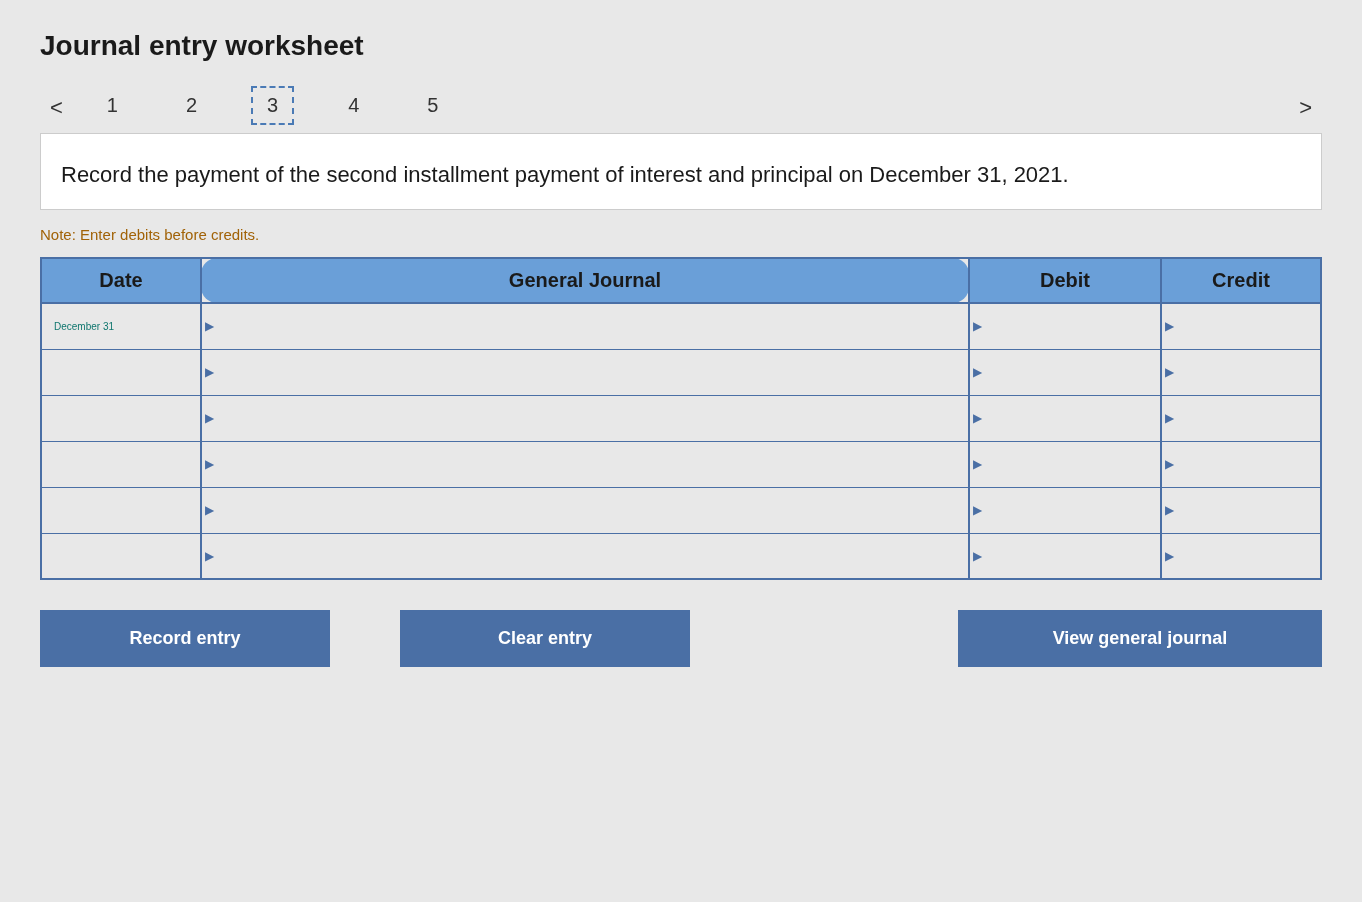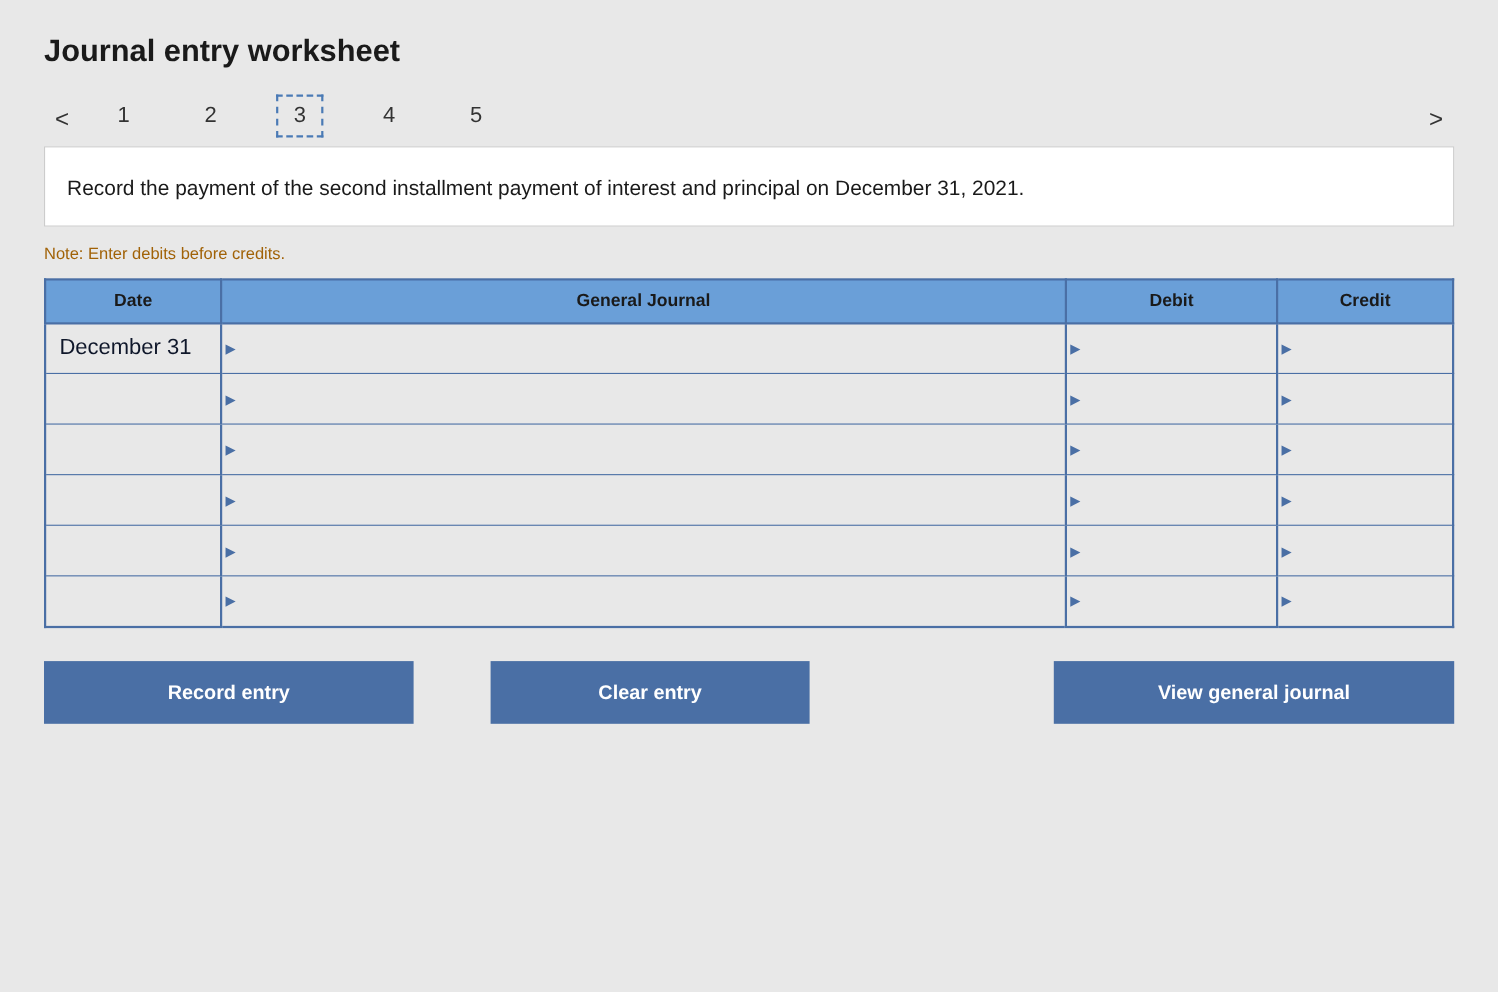--- a/index.html
+++ b/index.html
@@ -47,21 +47,21 @@
       background: transparent;
       color: #333;
     }
 
     .instruction-box {
       background: #ffffff;
       border: 1px solid #ccc;
       padding: 24px 20px 18px 20px;
       margin-top: 0;
       margin-bottom: 16px;
-      font-size: 19px;
+      font-size: 22px;
       line-height: 1.5;
       color: #1a1a1a;
     }
 
     .note-text {
       color: #a16207;
       font-size: 15px;
       margin-bottom: 14px;
     }
 
@@ -69,53 +69,54 @@
       width: 100%;
       border-collapse: collapse;
       border: 2px solid #4a6fa5;
       margin-bottom: 30px;
     }
 
     .journal-table thead tr th {
       background-color: #6a9fd8;
       color: #1a1a1a;
       font-weight: bold;
-      font-size: 16px;
+      font-size: 20px;
       padding: 10px 12px;
       border: 2px solid #4a6fa5;
       text-align: center;
     }
 
     .journal-table thead tr th.date-col {
       width: 160px;
     }
 
     .journal-table thead tr th.gj-col {
       width: auto;
+      border-radius: 16px;
     }
 
     .journal-table thead tr th.debit-col {
       width: 192px;
     }
 
     .journal-table thead tr th.credit-col {
       width: 160px;
     }
 
     .journal-table tbody tr td {
       border: 1px solid #4a6fa5;
       padding: 0;
       height: 46px;
       vertical-align: middle;
     }
 
     .journal-table tbody tr td.date-cell {
       padding-left: 12px;
-      font-size: 20px;
-      color: #0f172a;
+      font-size: 10px;
+      color: #0f766e;
       border-right: 2px solid #4a6fa5;
       margin-left: 42px;
     }
 
     .journal-table tbody tr td.gj-cell {
       position: relative;
       border-right: 2px solid #4a6fa5;
     }
 
     .journal-table tbody tr td.debit-cell {
@@ -153,21 +154,21 @@
     }
 
     .btn-record {
       background-color: #4a6fa5;
       color: #ffffff;
       font-size: 18px;
       font-weight: bold;
       border: none;
       cursor: pointer;
       padding: 18px 0;
-      width: 336px;
+      width: 290px;
       text-align: center;
     }
 
     .btn-clear {
       background-color: #4a6fa5;
       color: #ffffff;
       font-size: 18px;
       font-weight: bold;
       border: none;
       cursor: pointer;

